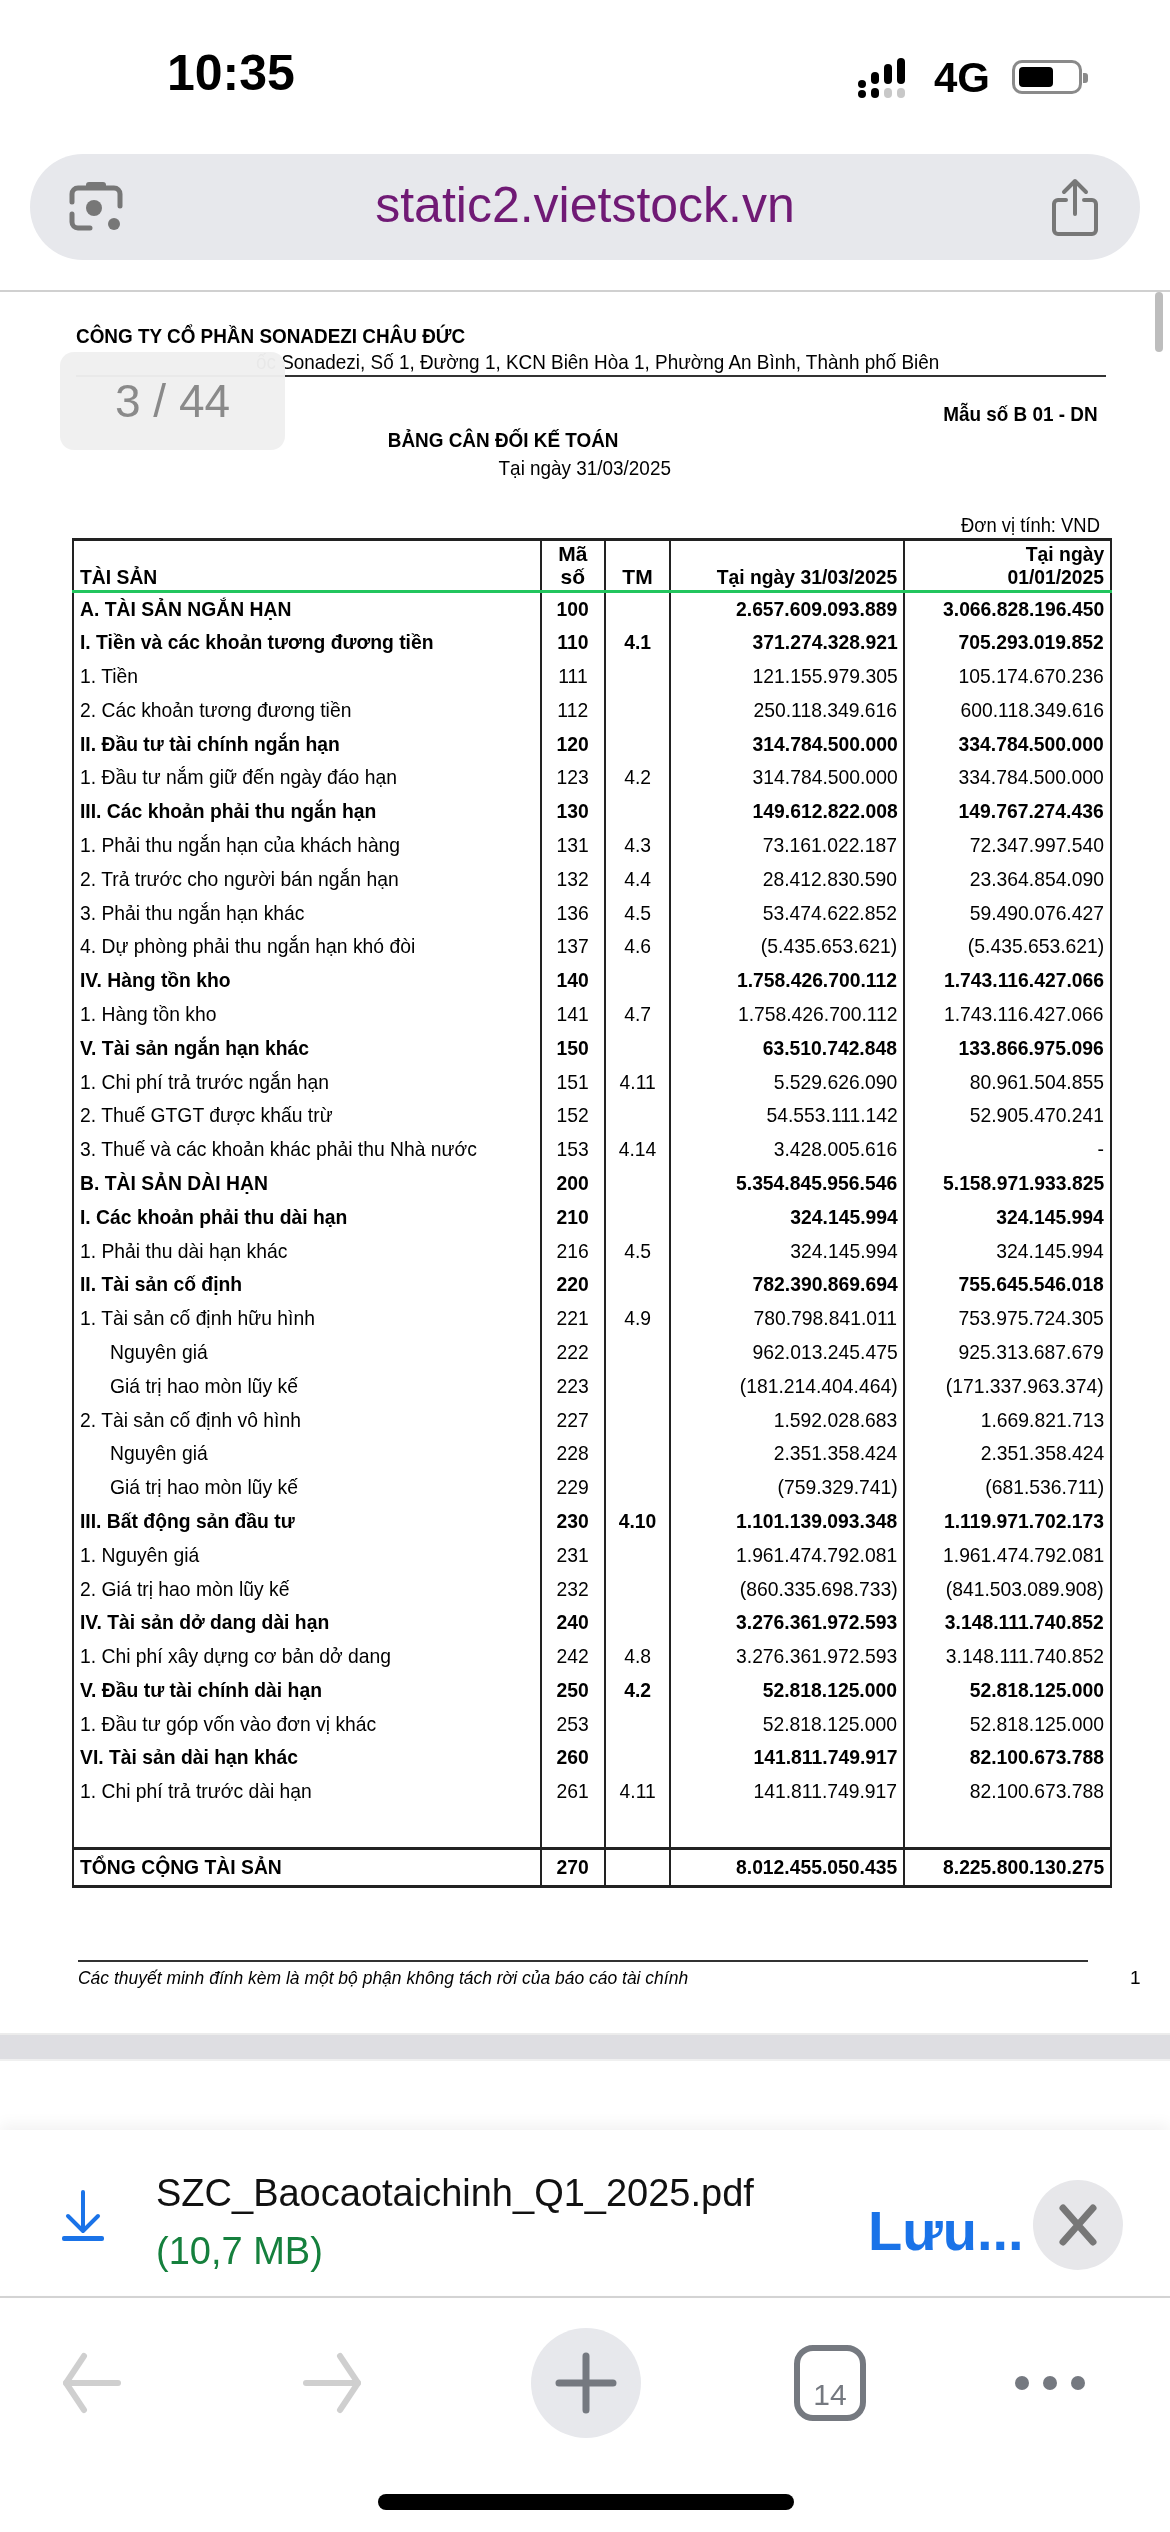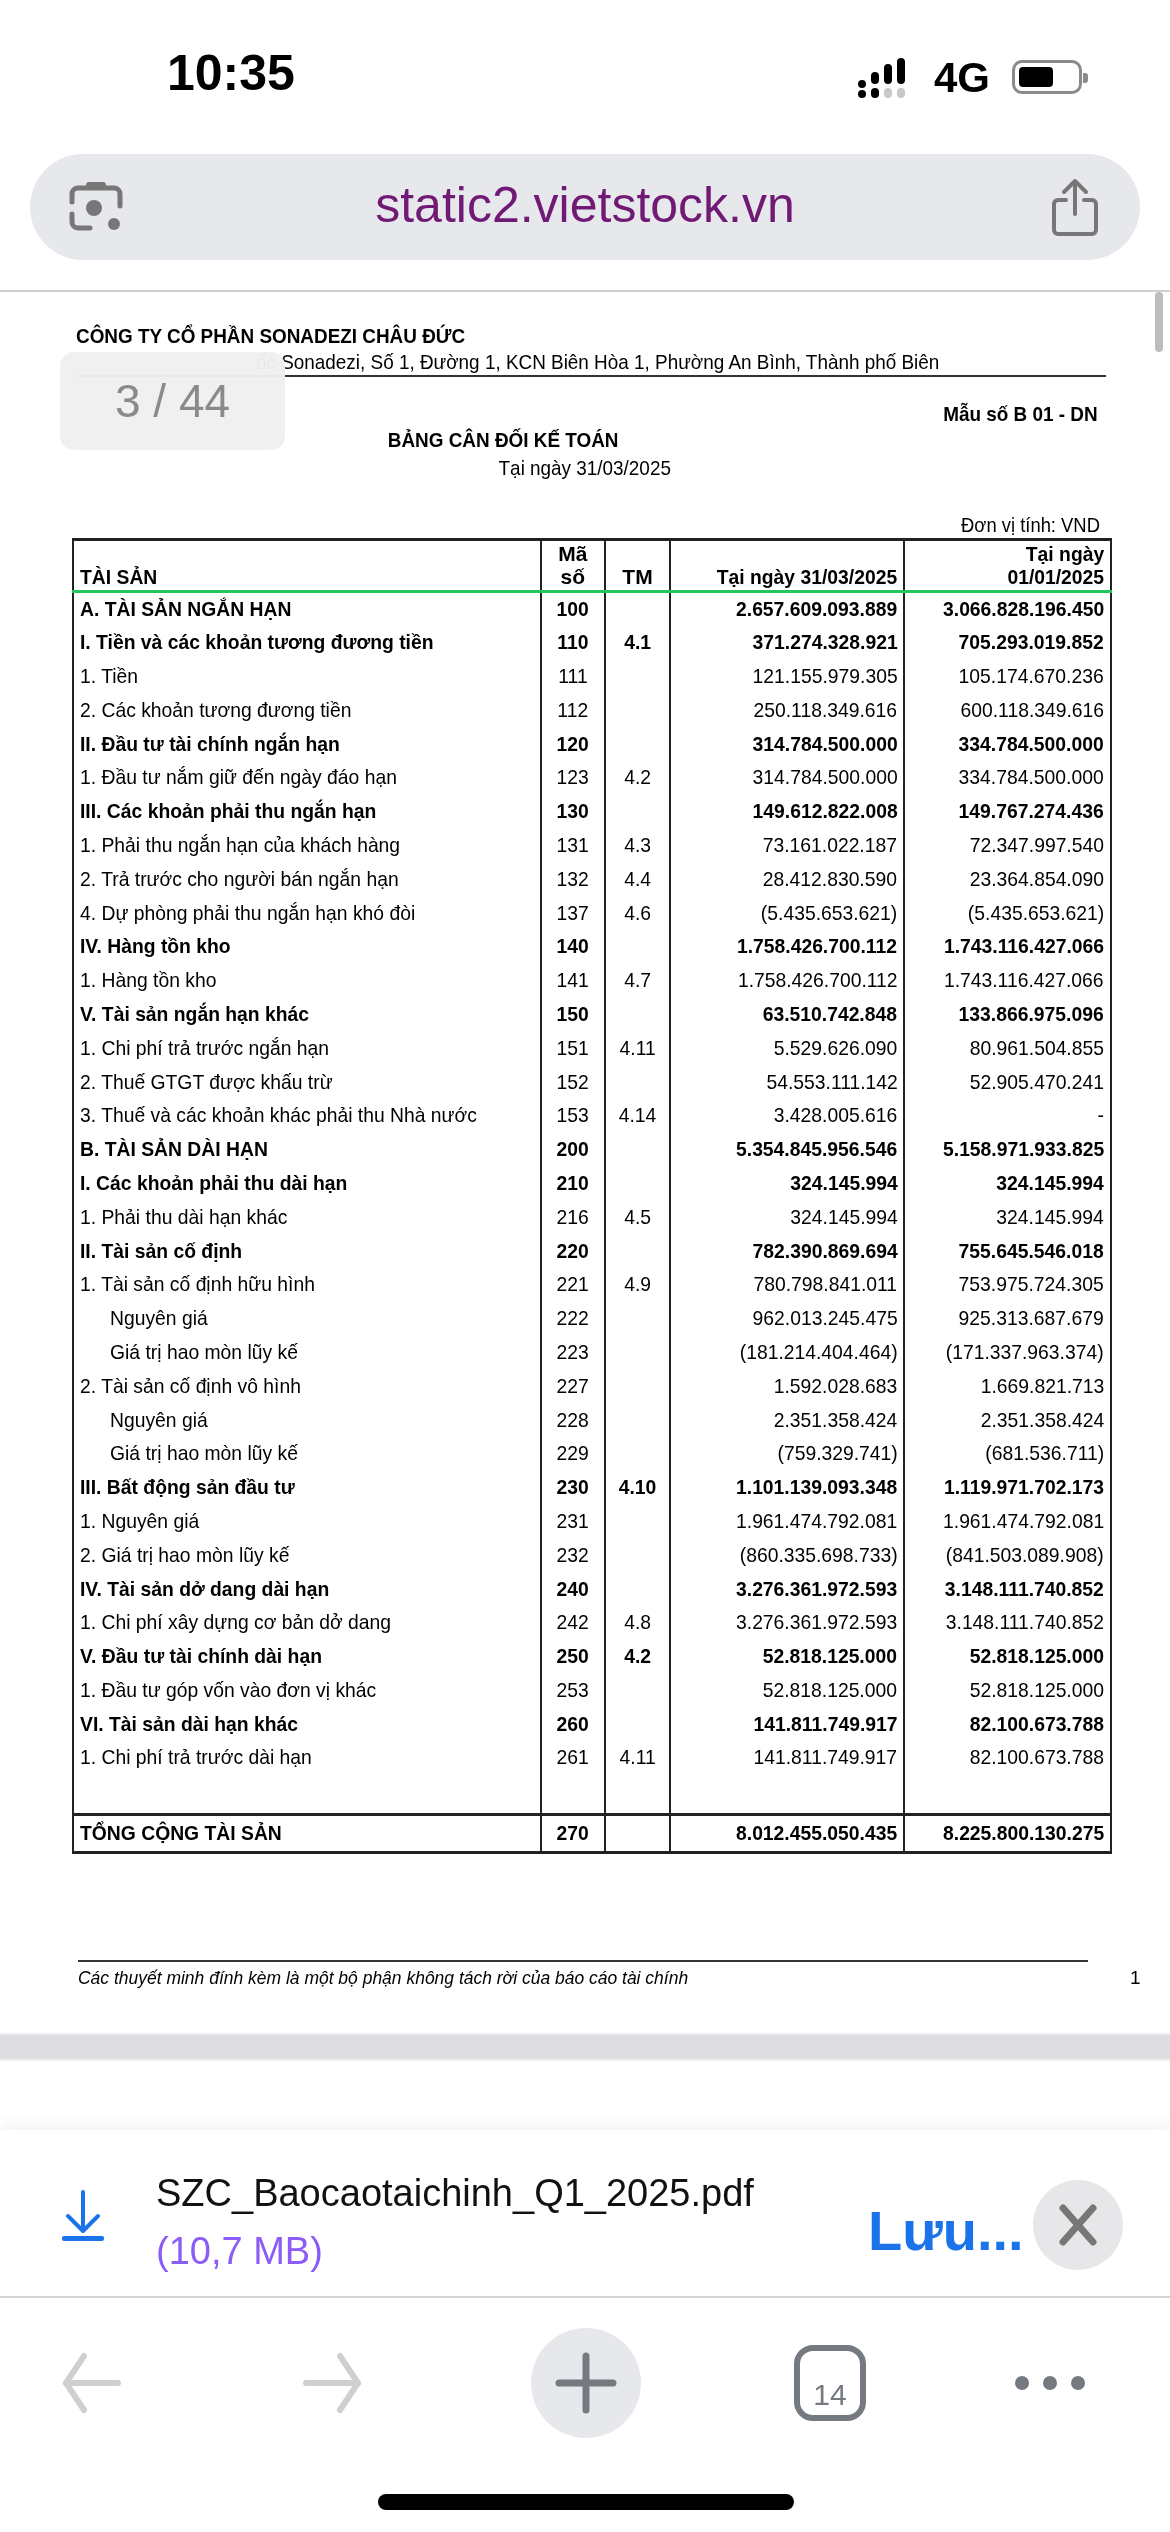--- a/index.html
+++ b/index.html
@@ -57,21 +57,21 @@
   .foot-note { position: absolute; left: 78px; top: 1675px; font-size: 19px; font-style: italic; }
   .foot-note span { display: inline-block; transform: scaleX(0.92); transform-origin: left; }
   .foot-page { position: absolute; left: 1130px; top: 1675px; font-size: 19px; }
 
   .page-gap { position: absolute; left: 0; top: 2033px; width: 1170px; height: 28px; background: #dedee2; border-top: 2px solid #ececec; border-bottom: 2px solid #f0f0f0; }
 
   
   .download-bar { position: absolute; left: 0; top: 2130px; width: 1170px; height: 165px; background: #fff; box-shadow: 0 -6px 14px rgba(0,0,0,0.05); }
   .dl-icon { position: absolute; left: 58px; top: 60px; width: 50px; height: 52px; }
   .dl-name { position: absolute; left: 156px; top: 42px; font-size: 38px; color: #111; }
-  .dl-size { position: absolute; left: 156px; top: 100px; font-size: 38px; color: #8b5cf6; }
+  .dl-size { position: absolute; left: 156px; top: 100px; font-size: 38px; color: #15803d; }
   .dl-save { position: absolute; left: 868px; top: 68px; font-size: 56px; color: #1a73e8; font-weight: 600; }
   .dl-close { position: absolute; left: 1033px; top: 50px; width: 90px; height: 90px; border-radius: 45px; background: #e7e7ea; }
 
   .toolbar-divider { position: absolute; left: 0; top: 2296px; width: 1170px; height: 2px; background: #d3d3d3; }
   .toolbar { position: absolute; left: 0; top: 2298px; width: 1170px; height: 140px; }
   .tb-btn { position: absolute; top: 30px; height: 110px; }
   .tb-back { left: 56px; width: 80px; }
   .tb-fwd { left: 300px; width: 80px; }
   .tb-new { left: 531px; width: 110px; height: 110px; top: 30px; border-radius: 55px; background: #e7e8ec; }
   .tb-tabs { left: 792px; width: 76px; }
@@ -193,20 +193,27 @@
           <td class="c-tm"><span class="sx">4.3</span></td>
           <td class="c-v1"><span class="sx">73.161.022.187</span></td>
           <td class="c-v2"><span class="sx">72.347.997.540</span></td>
         </tr>
         <tr>
           <td class="c-name"><span class="sx">2.  Trả trước cho người bán ngắn hạn</span></td>
           <td class="c-code"><span class="sx">132</span></td>
           <td class="c-tm"><span class="sx">4.4</span></td>
           <td class="c-v1"><span class="sx">28.412.830.590</span></td>
           <td class="c-v2"><span class="sx">23.364.854.090</span></td>
+        </tr>
+        <tr>
+          <td class="c-name"><span class="sx">3.  Phải thu ngắn hạn khác</span></td>
+          <td class="c-code"><span class="sx">136</span></td>
+          <td class="c-tm"><span class="sx">4.5</span></td>
+          <td class="c-v1"><span class="sx">53.474.622.852</span></td>
+          <td class="c-v2"><span class="sx">59.490.076.427</span></td>
         </tr>
         <tr>
           <td class="c-name"><span class="sx">4.  Dự phòng phải thu ngắn hạn khó đòi</span></td>
           <td class="c-code"><span class="sx">137</span></td>
           <td class="c-tm"><span class="sx">4.6</span></td>
           <td class="c-v1"><span class="sx">(5.435.653.621)</span></td>
           <td class="c-v2"><span class="sx">(5.435.653.621)</span></td>
         </tr>
         <tr class="bold">
           <td class="c-name"><span class="sx">IV. Hàng tồn kho</span></td>

